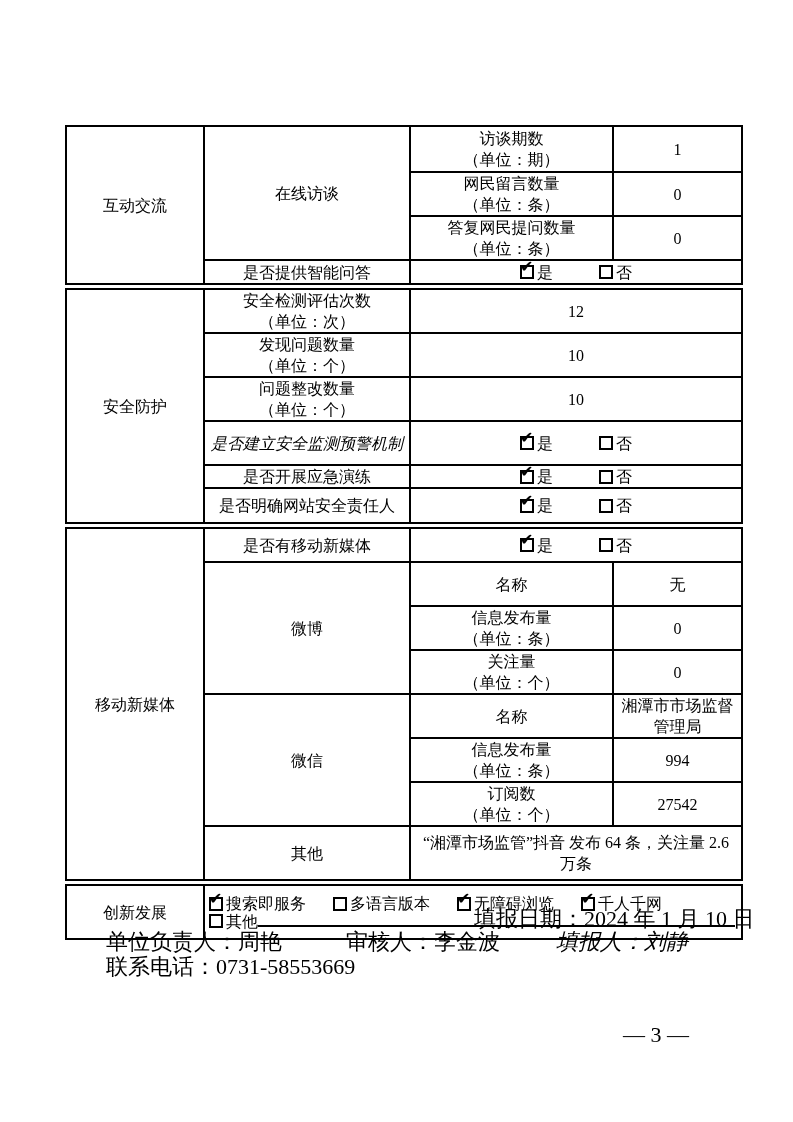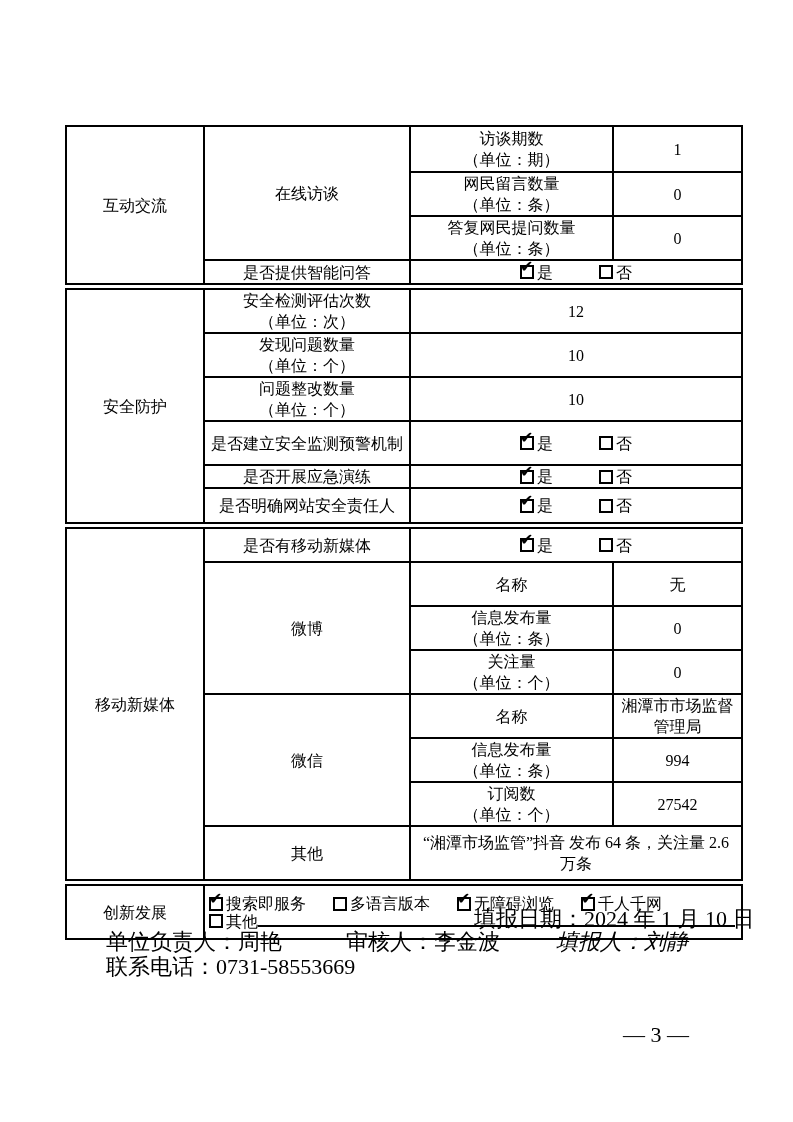--- a/index.html
+++ b/index.html
@@ -34,21 +34,21 @@
   col.c3 { width: 203px; }
   col.c4 { width: 129px; }
   tr.h46 { height: 46px; }
   tr.h44 { height: 44px; }
   tr.h43 { height: 43px; }
   tr.h38 { height: 54px; }
   tr.h36 { height: 21px; }
   tr.h35 { height: 35px; }
   tr.h34 { height: 34px; }
   tr.h30 { height: 24px; }
-  .pad14 { padding: 0 14px; }
+  .pad14 { padding: 0 14px; font-style: italic; }
   .pad12 { padding: 0 12px; margin-top: 40px; }
   .bool { display: flex; justify-content: center; align-items: center; gap: 46px; }
   .opt { display: inline-flex; align-items: center; white-space: nowrap; }
   .cb {
     position: relative;
     display: inline-block;
     width: 14px; height: 14px;
     border: 2px solid #000000;
     margin-right: 3px;
     flex: none;

